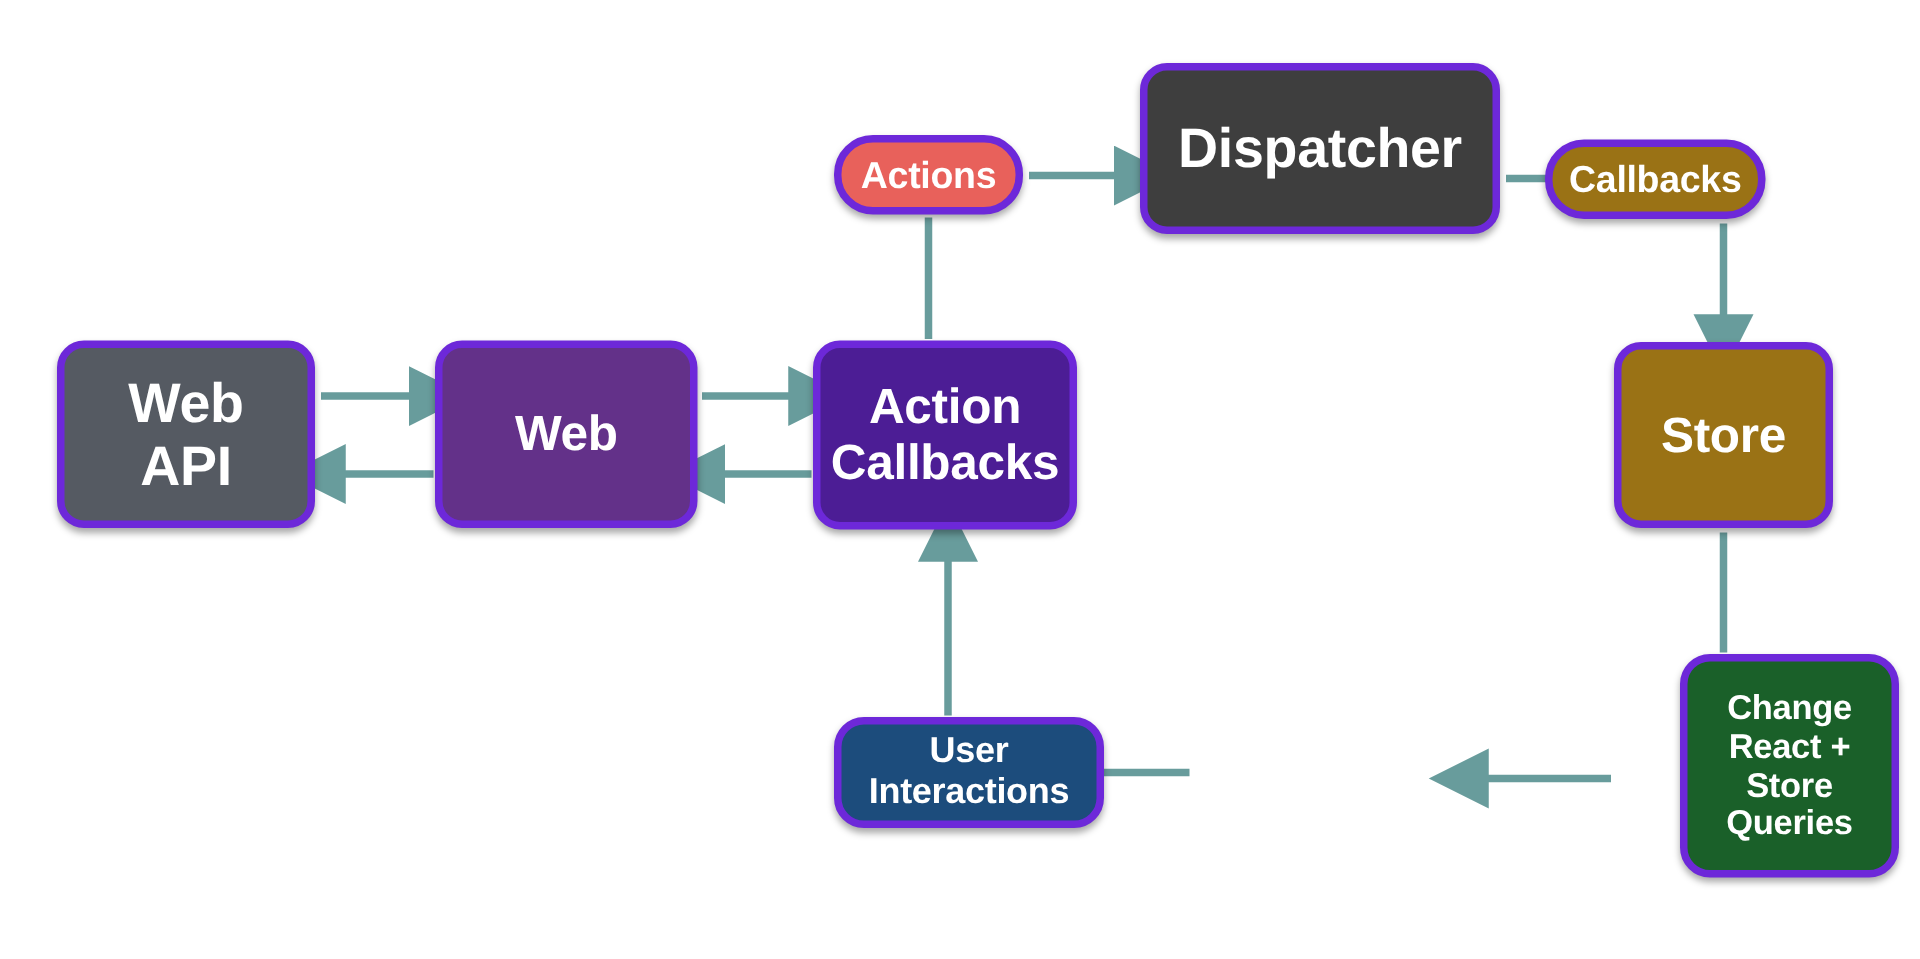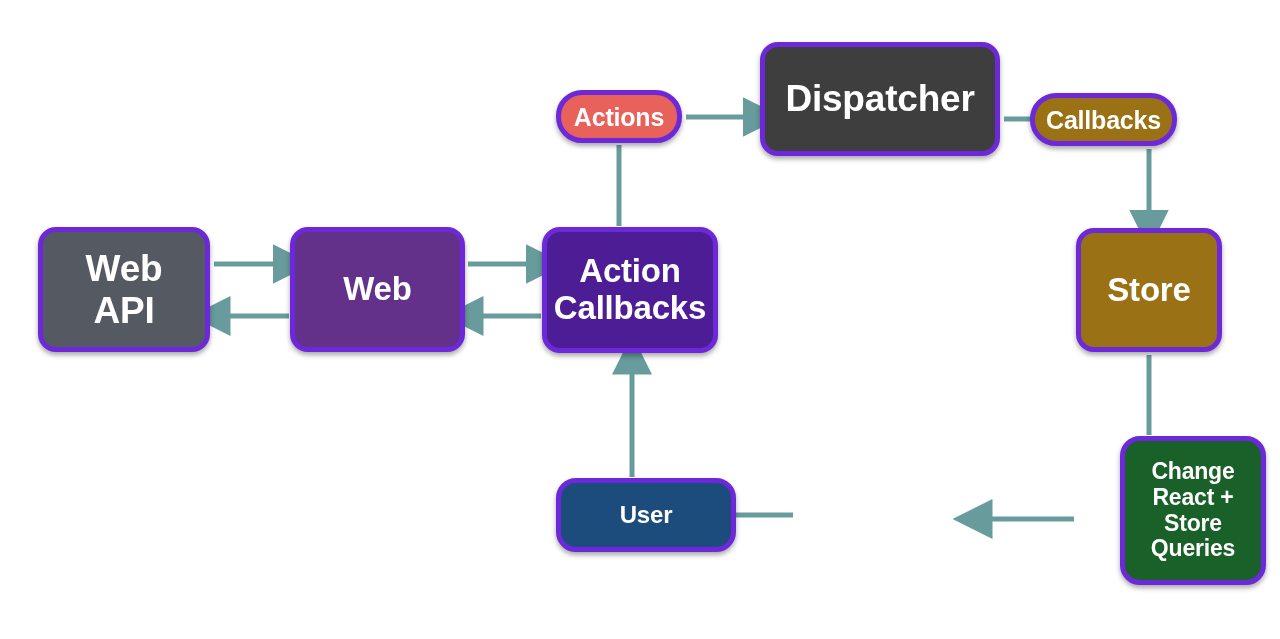--- a/index.html
+++ b/index.html
@@ -135,16 +135,16 @@
   <div class="node size-md r-lg" style="left:1076px; top:228px; width:146px; height:124px; background:#9A7215;">
     <span class="label">Store</span>
   </div>
 
   <div class="node size-xxs r-md" style="left:1120px; top:436px; width:146px; height:149px; background:#1A6029;">
     <span class="label"><span>Change</span><br><span>React +</span><br><span>Store</span><br><span>Queries</span></span>
   </div>
 
 
   <div class="node size-xs r-md" style="left:556px; top:478px; width:180px; height:74px; background:#1C4C7C;">
-    <span class="label"><span>User</span><br></span>
+    <span class="label"><span>User</span><br><span>Interactions</span></span>
   </div>
 
 </div>
 
 </body></html>

